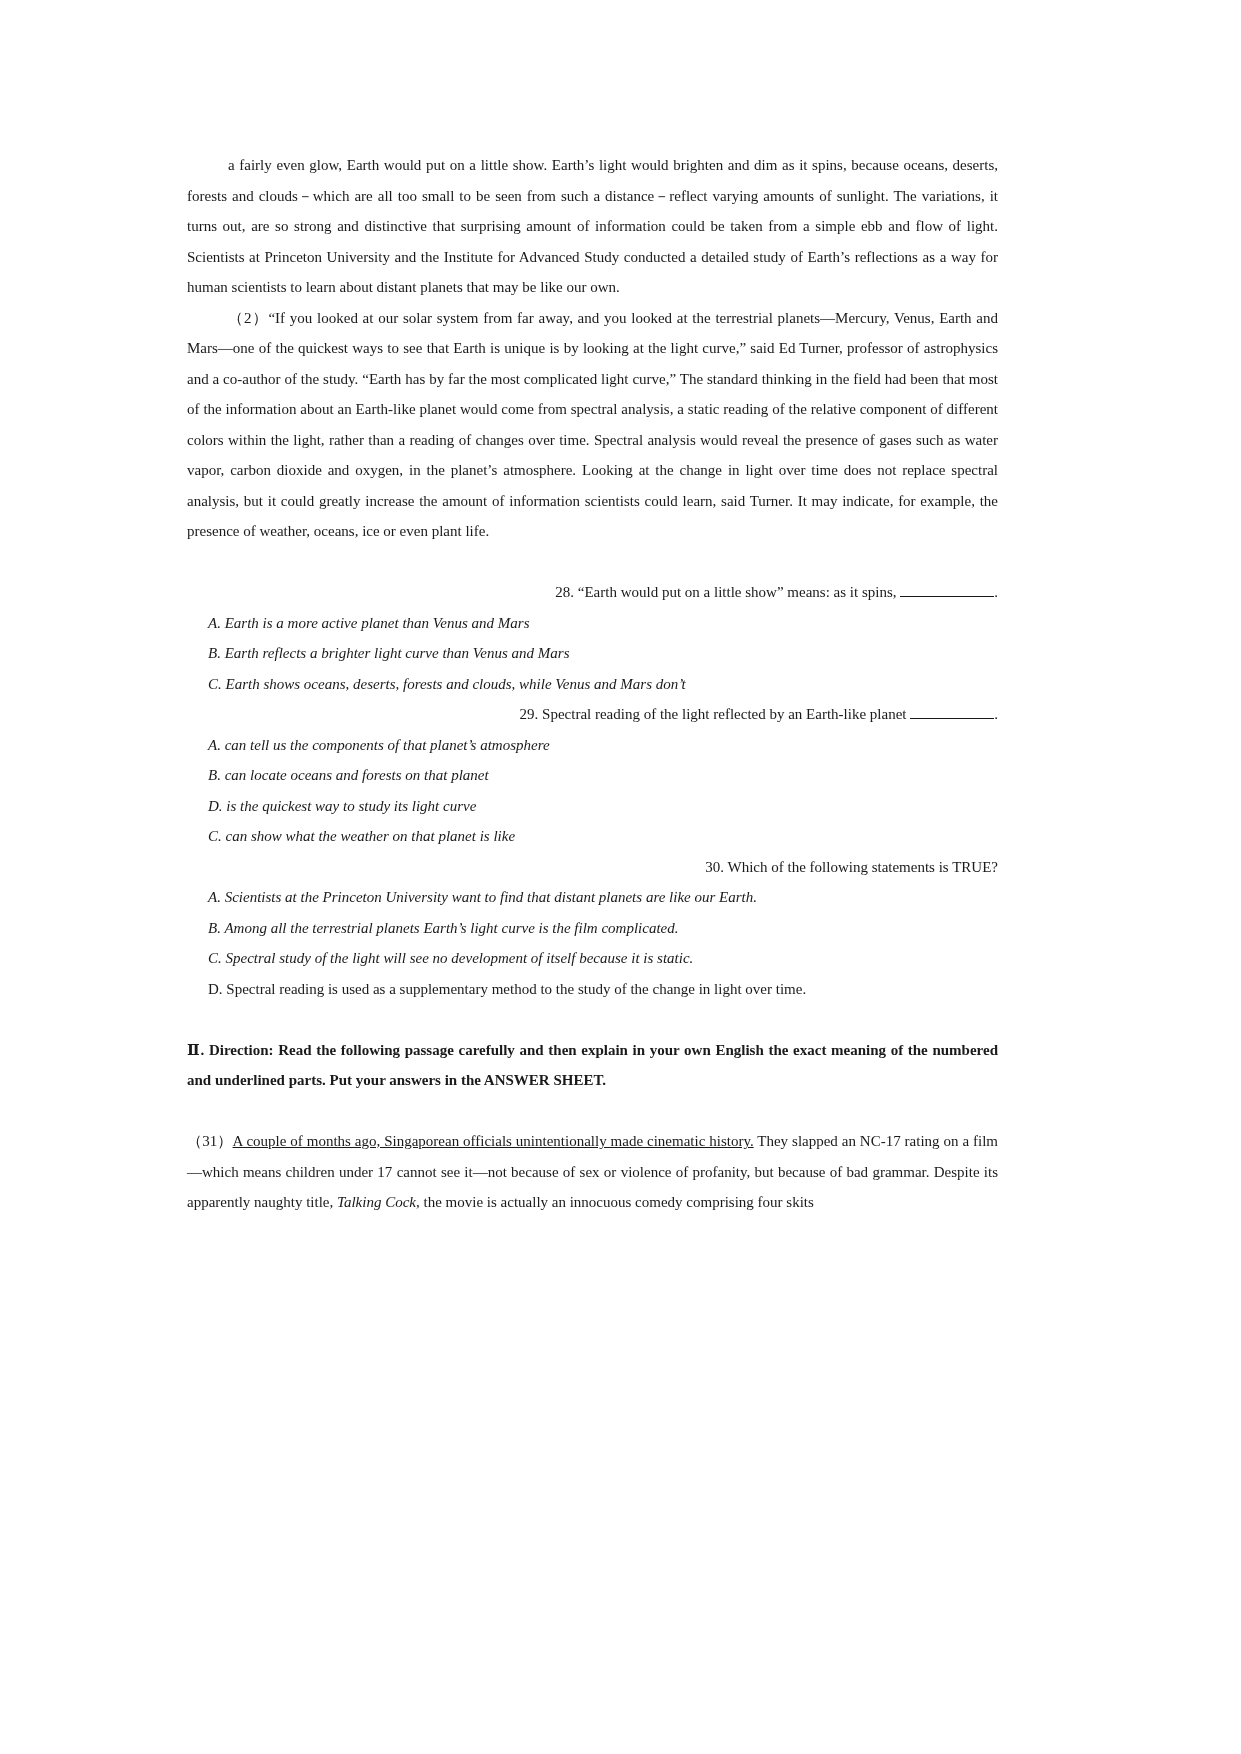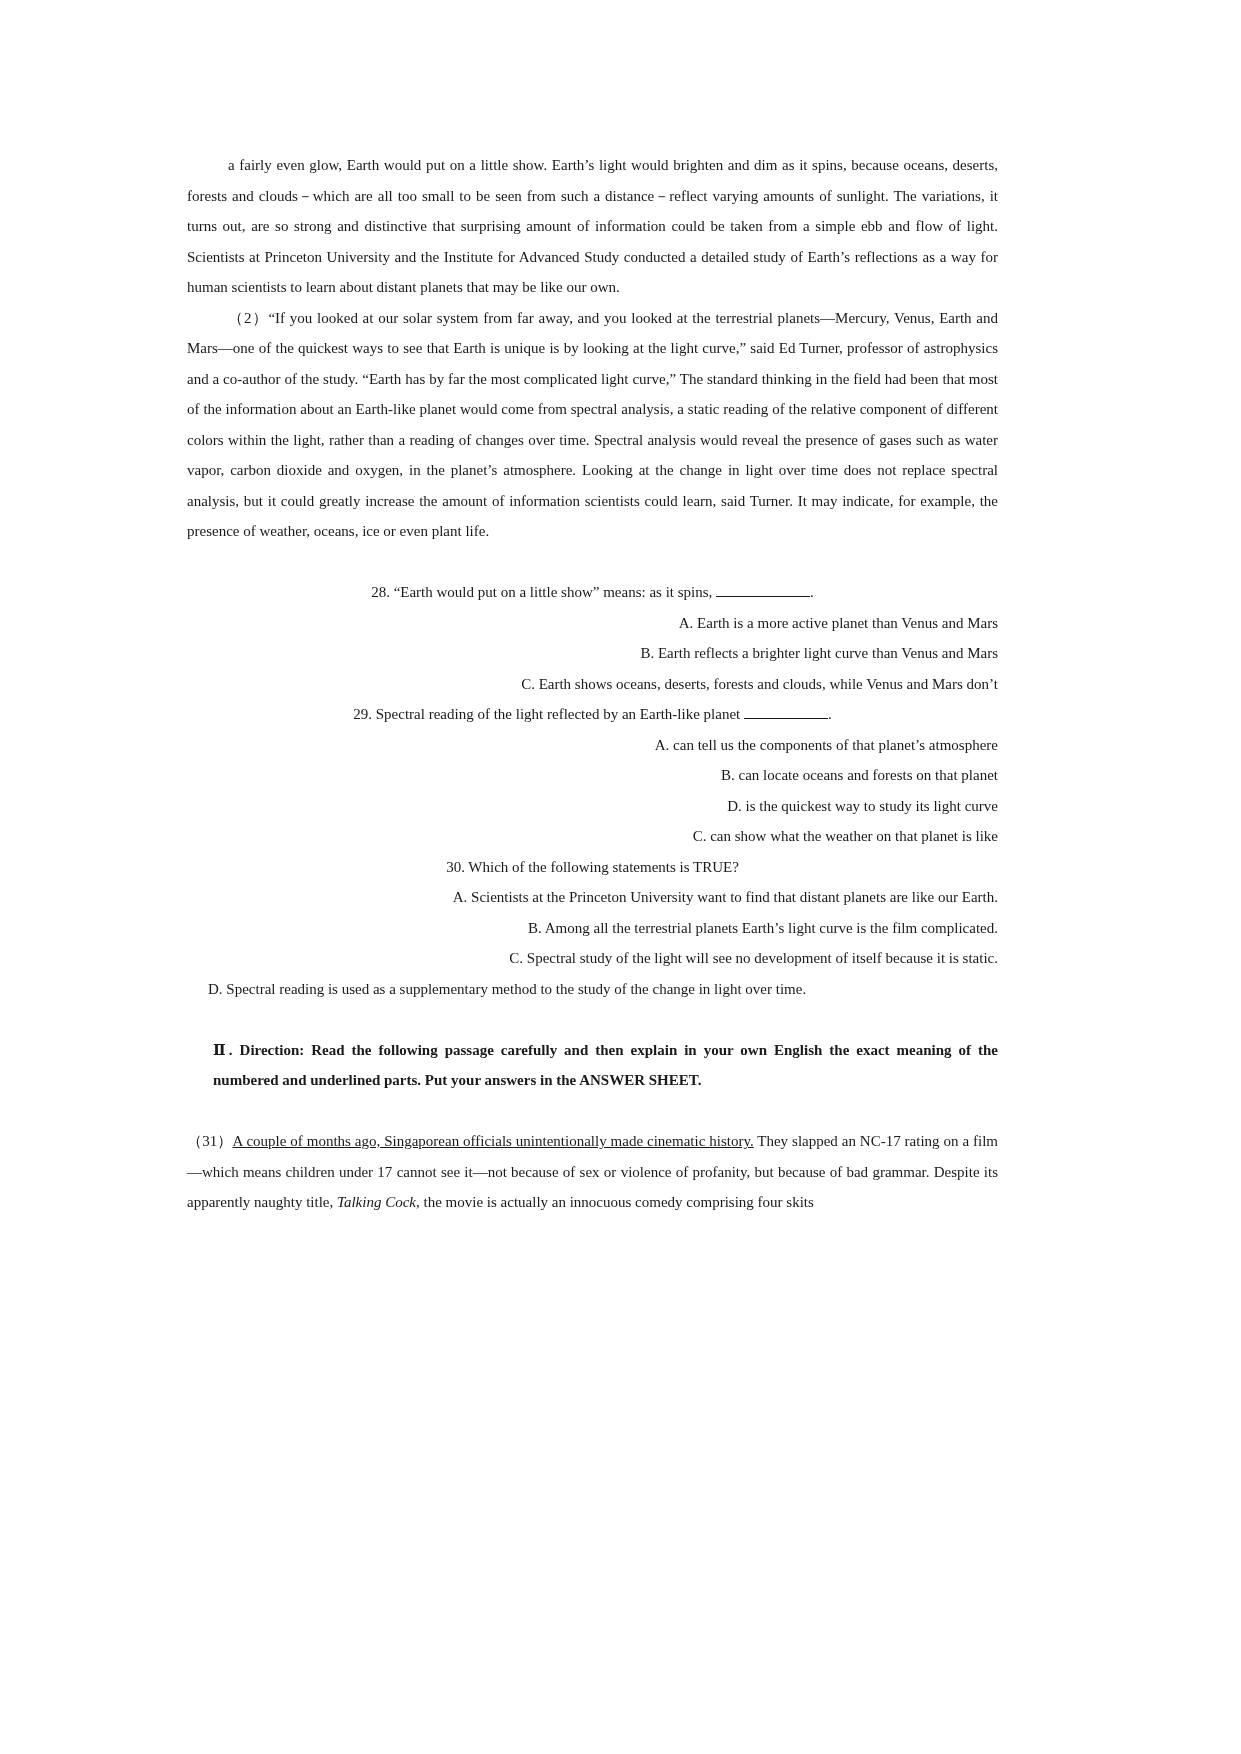--- a/index.html
+++ b/index.html
@@ -10,25 +10,25 @@
     top: 150px;
     width: 811px;
     font-family: "Liberation Serif", "DejaVu Serif", serif;
     font-size: 15px;
     line-height: 30.5px;
     color: #1a1a1a;
   }
   p { margin: 0; text-align: justify; }
   .indent { text-indent: 41px; }
   .gap { height: 30.5px; }
-  .q { text-align: center; }
-  .opt { padding-left: 21px; text-align: right; }
+  .q { text-align: right; }
+  .opt { padding-left: 21px; text-align: left; font-style: italic; }
   .opt-last { text-indent: 21px; text-align: justify; }
   .blank { display: inline-block; border-bottom: 1px solid #1a1a1a; height: 18px; vertical-align: baseline; }
-  .bold { font-weight: bold; margin-left: 26px; }
+  .bold { font-weight: bold; }
   .u { text-decoration: underline; }
   .i { font-style: italic; }
 </style>
 </head>
 <body>
 
 <div class="page">
 
   <p class="indent">a fairly even glow, Earth would put on a little show. Earth’s light would brighten and dim as it spins, because oceans, deserts, forests and clouds－which are all too small to be seen from such a distance－reflect varying amounts of sunlight. The variations, it turns out, are so strong and distinctive that surprising amount of information could be taken from a simple ebb and flow of light. Scientists at Princeton University and the Institute for Advanced Study conducted a detailed study of Earth’s reflections as a way for human scientists to learn about distant planets that may be like our own.</p>
   <p class="indent"><span>（2）</span><span>“If you looked at our solar system from far away, and you looked at the terrestrial planets—Mercury, Venus, Earth and Mars—one of the quickest ways to see that Earth is unique is by looking at the light curve,” said Ed Turner, professor of astrophysics and a co-author of the study. “Earth has by far the most complicated light curve,” The standard thinking in the field had been that most of the information about an Earth-like planet would come from spectral analysis, a static reading of the relative component of different colors within the light, rather than a reading of changes over time. Spectral analysis would reveal the presence of gases such as water vapor, carbon dioxide and oxygen, in the planet’s atmosphere. Looking at the change in light over time does not replace spectral analysis, but it could greatly increase the amount of information scientists could learn, said Turner. It may indicate, for example, the presence of weather, oceans, ice or even plant life.</span></p>

